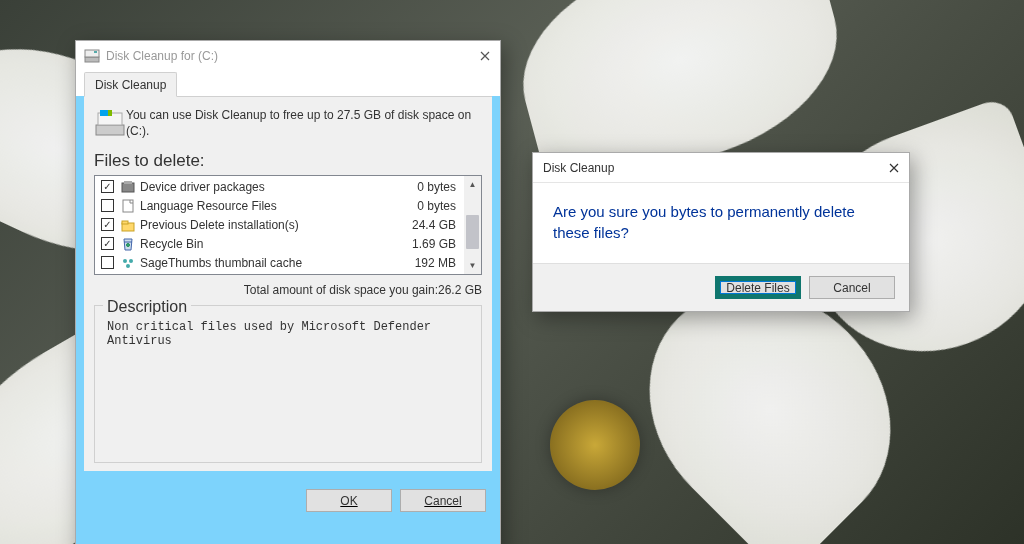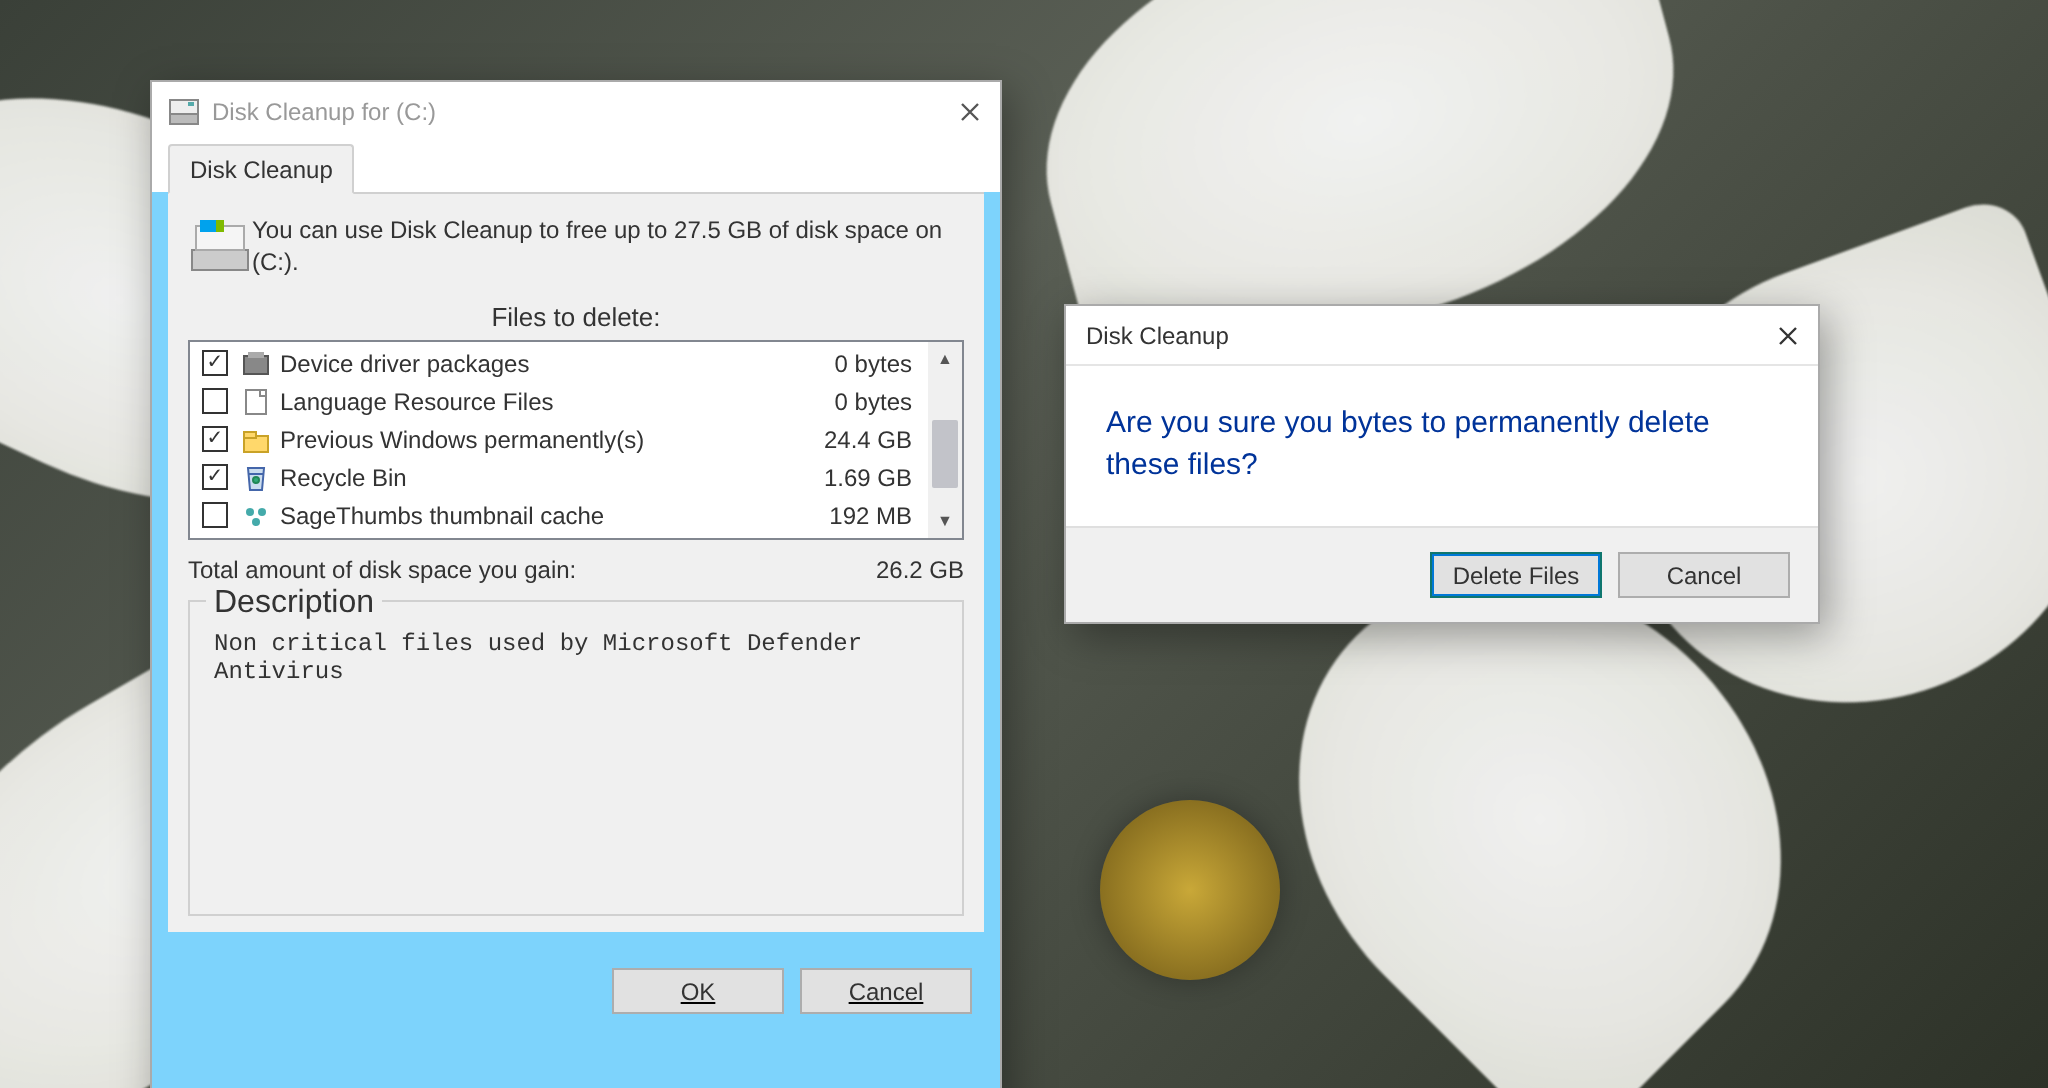--- a/index.html
+++ b/index.html
@@ -17,40 +17,40 @@
 .titlebar { height: 30px; display: flex; align-items: center; padding: 0 8px; background: #fff; }
 .titlebar .icon { width: 16px; height: 16px; margin-right: 6px; }
 .titlebar .title { font-size: 12px; color: #999; flex: 1; }
 .titlebar .close { width: 14px; height: 14px; color: #555; cursor: pointer; display: flex; align-items: center; justify-content: center; }
 .tabs { display: flex; padding: 0 8px; background: #fff; position: relative; }
 .tab { font-size: 12px; padding: 5px 10px 4px; border: 1px solid transparent; color: #333; cursor: pointer; position: relative; top: 1px; }
 .tab.active { border: 1px solid #d0d0d0; border-bottom-color: #f0f0f0; background: #f0f0f0; border-radius: 2px 2px 0 0; }
 .tab-body { border-top: 1px solid #d0d0d0; margin: 0 8px 8px; padding: 10px 10px 8px; background: #f0f0f0; }
 .intro { display: flex; margin-bottom: 12px; }
 .intro-text { font-size: 12px; color: #333; line-height: 1.35; }
-.section-label { font-size: 13px; color: #333; margin-bottom: 4px; text-align: center; }
+.section-label { font-size: 17px; color: #333; margin-bottom: 4px; }
 .file-list { border: 1px solid #828790; background: #fff; height: 100px; display: flex; }
 .list-inner { flex: 1; overflow: hidden; padding: 1px 0; }
 .file-row { display: flex; align-items: center; font-size: 12px; color: #333; padding: 1px 6px; height: 19px; }
 .chk { width: 13px; height: 13px; border: 1px solid #333; margin-right: 6px; display: flex; align-items: center; justify-content: center; font-size: 10px; line-height: 1; cursor: pointer; }
 .file-icon { width: 16px; height: 16px; margin-right: 4px; display: flex; align-items: center; justify-content: center; }
 .file-label { flex: 1; white-space: nowrap; overflow: hidden; }
 .file-size { font-size: 12px; color: #333; padding-right: 2px; }
 .scroll { width: 17px; background: #f0f0f0; display: flex; flex-direction: column; }
 .scroll-btn { height: 17px; display: flex; align-items: center; justify-content: center; color: #555; font-size: 8px; cursor: pointer; }
 .scroll-track { flex: 1; position: relative; }
 .scroll-thumb { position: absolute; left: 2px; right: 2px; top: 22px; height: 34px; background: #c2c3c9; border-radius: 1px; cursor: pointer; }
-.total-row { display: flex; font-size: 12px; color: #333; margin-top: 8px; margin-bottom: 8px; }
+.total-row { display: flex; font-size: 12px; color: #333; margin-top: 8px; margin-bottom: 8px; text-align: right; }
 .total-row .tl { flex: 1; }
 .group { border: 1px solid #d0d0d0; padding: 10px 10px 8px; position: relative; margin-top: 4px; height: 158px; background: #f0f0f0; }
 .group-title { position: absolute; top: -8px; left: 8px; background: #f0f0f0; padding: 0 4px; font-size: 16px; color: #333; }
 .desc-text { font-size: 12px; color: #333; padding: 4px 2px; font-family: Liberation Mono, monospace; }
 .footer { display: flex; justify-content: flex-end; gap: 8px; padding: 10px 14px 12px; text-decoration: underline; }
 .btn { min-width: 86px; height: 23px; font-size: 12px; background: #e1e1e1; border: 1px solid #adadad; color: #333; cursor: pointer; }
-.btn.default { border: 1px solid #0f766e; box-shadow: inset 0 0 0 1px #0078d7; }
+.btn.default { border: 5px solid #0f766e; box-shadow: inset 0 0 0 1px #0078d7; }
 
 .confirm-win { left: 532px; top: 152px; width: 378px; background: #fff; }
 .confirm-title { height: 30px; display: flex; align-items: center; padding: 0 10px; border-bottom: 1px solid #e5e5e5; }
 .confirm-title .t { font-size: 12px; color: #333; flex: 1; }
 .confirm-msg { padding: 18px 20px 20px; font-size: 15px; color: #003399; line-height: 1.4; }
 .confirm-footer { background: #f0f0f0; padding: 12px 14px; display: flex; justify-content: flex-end; gap: 8px; border-top: 1px solid #dfdfdf; }
 
 svg { display: block; }
 </style>
 </head>
@@ -120,21 +120,21 @@
             <span class="file-size">0 bytes</span>
           </div>
           <div class="file-row">
             <span class="chk">✓</span>
             <span class="file-icon">
               <svg width="16" height="16" viewBox="0 0 16 16">
                 <rect x="2" y="6" width="12" height="8" fill="#ffd86b" stroke="#c9a227"></rect>
                 <rect x="2" y="4" width="6" height="3" fill="#ffd86b" stroke="#c9a227"></rect>
               </svg>
             </span>
-            <span class="file-label">Previous Windows permanently(s)</span>
+            <span class="file-label">Previous Delete installation(s)</span>
             <span class="file-size">24.4 GB</span>
           </div>
           <div class="file-row">
             <span class="chk">✓</span>
             <span class="file-icon">
               <svg width="16" height="16" viewBox="0 0 16 16">
                 <path d="M4 3h8l-1 11H5z" fill="#cde" stroke="#46a"></path>
                 <path d="M4 6h8" stroke="#46a"></path>
                 <circle cx="8" cy="9" r="1.5" fill="#3a7" stroke="#285"></circle>
               </svg>

